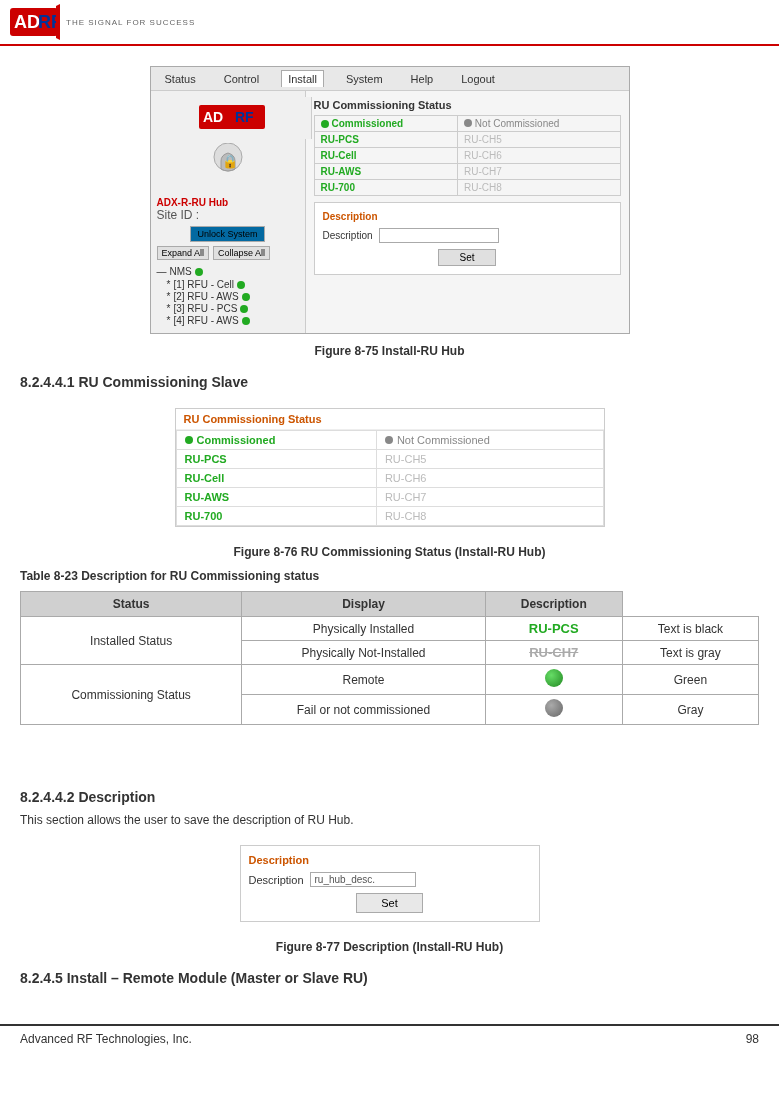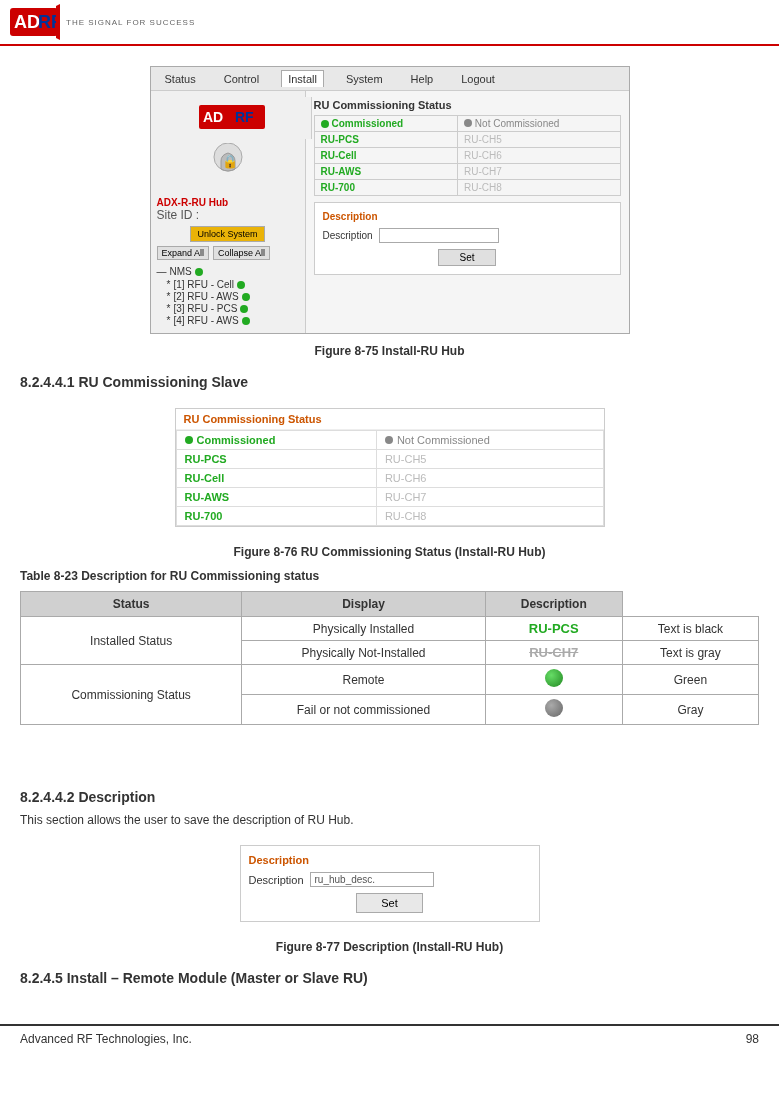--- a/index.html
+++ b/index.html
@@ -392,21 +392,21 @@
           <div style="text-align:center;margin-bottom:2px;">
             <svg width="40" height="50" viewBox="0 0 40 50">
               <ellipse cx="20" cy="14" rx="14" ry="14" fill="#ddd" stroke="#aaa" stroke-width="1"></ellipse>
               <path d="M13 18 Q13 12 20 10 Q27 12 27 18 L27 26 Q20 30 13 26 Z" fill="#bbb" stroke="#999" stroke-width="1"></path>
               <text x="14" y="23" font-size="13" fill="#666">🔒</text>
             </svg>
           </div>
           <div style="font-size:10px;color:#cc0000;font-weight:bold;">ADX-R-RU Hub</div>
           <div style="font-size:12px;color:#555;">Site ID :</div>
           <div style="text-align:center;margin:4px 0;">
-            <button style="font-size:9px;padding:2px 6px;background:#eab308;border:1px solid #aaa;cursor:pointer;">Unlock System</button>
+            <button style="font-size:9px;padding:2px 6px;background:#0369a1;border:1px solid #aaa;cursor:pointer;">Unlock System</button>
           </div>
           <div class="sidebar-expand-btns">
             <button style="font-size:9px;padding:1px 4px;background:#e0e0e0;border:1px solid #aaa;cursor:pointer;">Expand All</button>
             <button style="font-size:9px;padding:1px 4px;background:#e0e0e0;border:1px solid #aaa;cursor:pointer;">Collapse All</button>
           </div>
           <div class="sidebar-tree">
             <div class="tree-root">
               <span style="font-size:10px;">—</span>
               <span>NMS</span>
               <span class="green-dot"></span>
@@ -567,21 +567,21 @@
   <div style="height: 40px;"></div>
 
   <div class="section-heading">8.2.4.4.2   Description</div>
   <p class="section-body-text">This section allows the user to save the description of RU Hub.</p>
 
   <div class="figure-wrapper">
     <div class="desc-figure">
       <div class="df-title">Description</div>
       <div class="df-row">
         <label>Description</label>
-        <input type="text" class="df-input" style="border: 1px solid rgb(170, 170, 170); padding: 1px 4px; font-size: 10px; width: 124px; color: rgb(85, 85, 85);" value="ru_hub_desc.">
+        <input type="text" class="df-input" style="border: 1px solid rgb(170, 170, 170); padding: 1px 4px; font-size: 10px; width: 106px; color: rgb(85, 85, 85);" value="ru_hub_desc.">
       </div>
       <button class="df-set-btn">Set</button>
     </div>
   </div>
   <div class="figure-caption">Figure 8-77   Description (Install-RU Hub)</div>
 
   <div class="section-heading">8.2.4.5   Install – Remote Module (Master or Slave RU)</div>
 
 </div>
 

